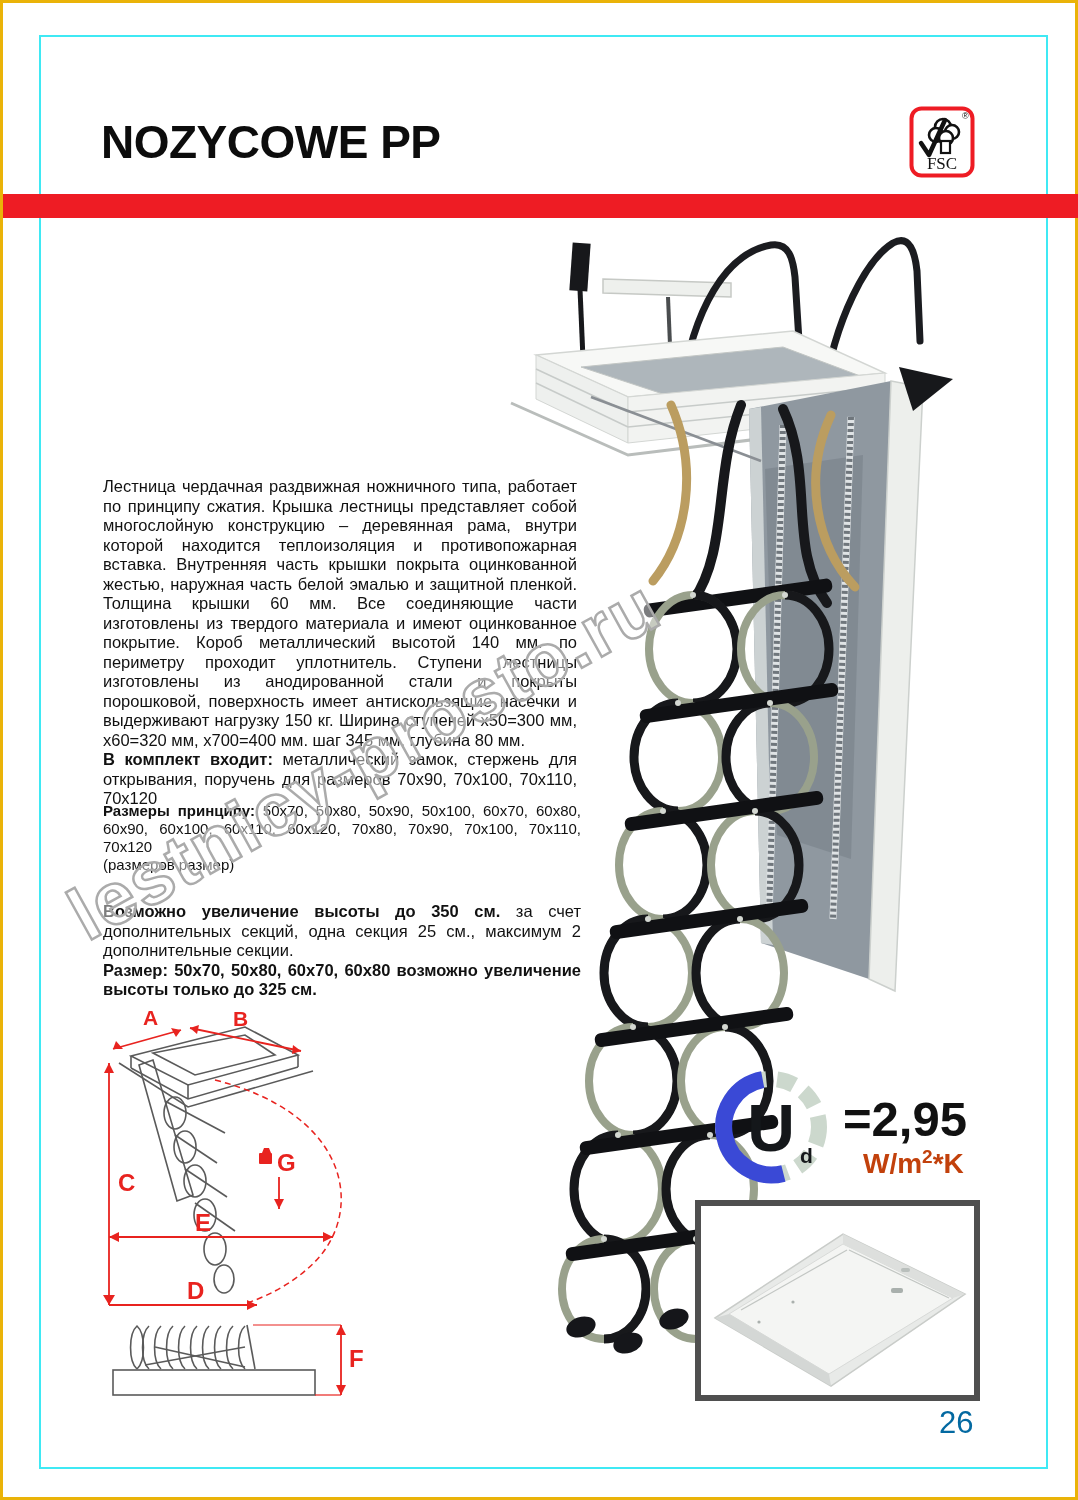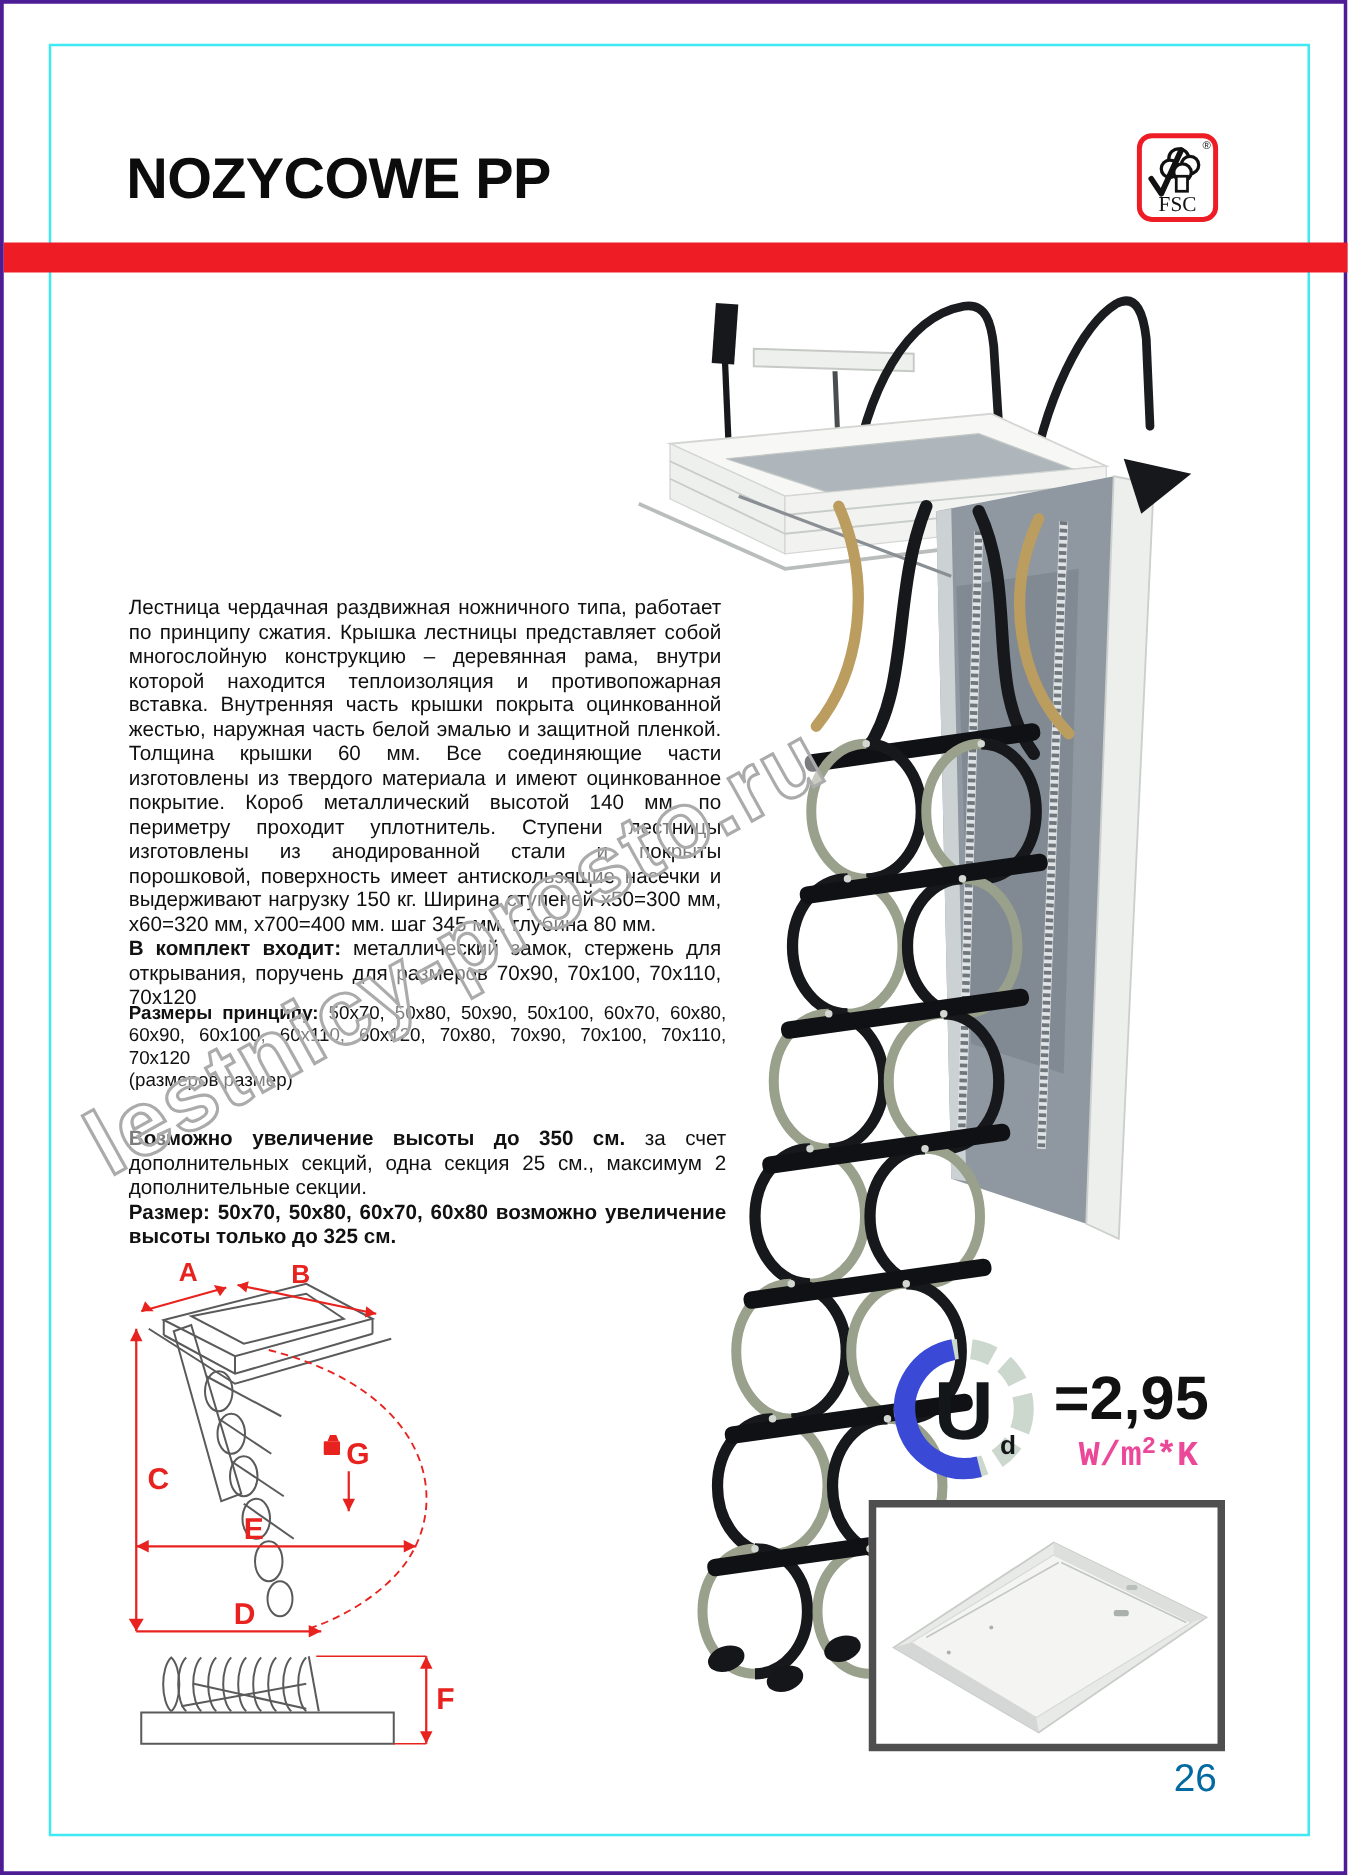--- a/index.html
+++ b/index.html
@@ -1,18 +1,18 @@
 <!DOCTYPE html>
 <html><head>
 <meta charset="utf-8">
 <style>
   html,body{margin:0;padding:0;background:#ffffff;}
   body{width:1078px;height:1500px;position:relative;overflow:hidden;
        font-family:"Liberation Sans", sans-serif;color:#111;}
-  .page{position:absolute;inset:0;border:3px solid #4c1d95;background:#fff;}
+  .page{position:absolute;inset:0;border:3px solid #eab308;background:#fff;}
   .cyan-frame{position:absolute;left:36px;top:32px;width:1005px;height:1430px;
        border:2px solid #3fe9f4;pointer-events:none;}
   .title{position:absolute;left:98px;top:112px;font-size:46px;font-weight:bold;
        letter-spacing:-0.5px;color:#0c0c0c;}
   .red-band{position:absolute;left:0;top:191px;width:1078px;height:24px;background:#ee1c24;}
   .fsc{position:absolute;left:906px;top:103px;width:66px;height:72px;}
   
   .tcol{position:absolute;left:100px;width:474px;}
   .heading{top:431px;font-size:17px;line-height:21px;font-weight:bold;}
   .bodytxt{top:474px;font-size:16.5px;line-height:19.5px;text-align:justify;}
@@ -23,21 +23,21 @@
   .dims{top:970px;font-size:27px;letter-spacing:0.5px;}
   .blk{display:block;}
   
   .watermark{position:absolute;left:96px;top:868px;width:760px;height:92px;
       font-size:74px;font-weight:600;letter-spacing:2px;color:rgba(255,255,255,0.45);
       -webkit-text-stroke:2.5px #ababab;transform:rotate(-29deg);
       transform-origin:0 100%;z-index:6;pointer-events:none;white-space:nowrap;}
   
   .ubadge-ring{position:absolute;left:698px;top:1056px;}
   .uval{position:absolute;left:840px;top:1088px;font-size:49px;font-weight:bold;color:#111;}
-  .uunit{position:absolute;left:860px;top:1143px;font-size:28px;font-weight:600;color:#ec4899;font-family:Liberation Mono, monospace;}
+  .uunit{position:absolute;left:860px;top:1143px;font-size:28px;font-weight:600;color:#c2410c;}
   .uunit sup{font-size:19px;}
   
   .hatchbox{position:absolute;left:692px;top:1197px;width:285px;height:201px;
       border:6px solid #4f4f4f;background:#fff;box-sizing:border-box;}
   .pagenum{position:absolute;left:936px;top:1402px;font-size:31px;color:#0369a1;}
   .abs{position:absolute;}
   svg text{font-family:"Liberation Sans", sans-serif;}
   .fsc-label{font-family:"Liberation Serif", serif;}
 </style>
 </head>

